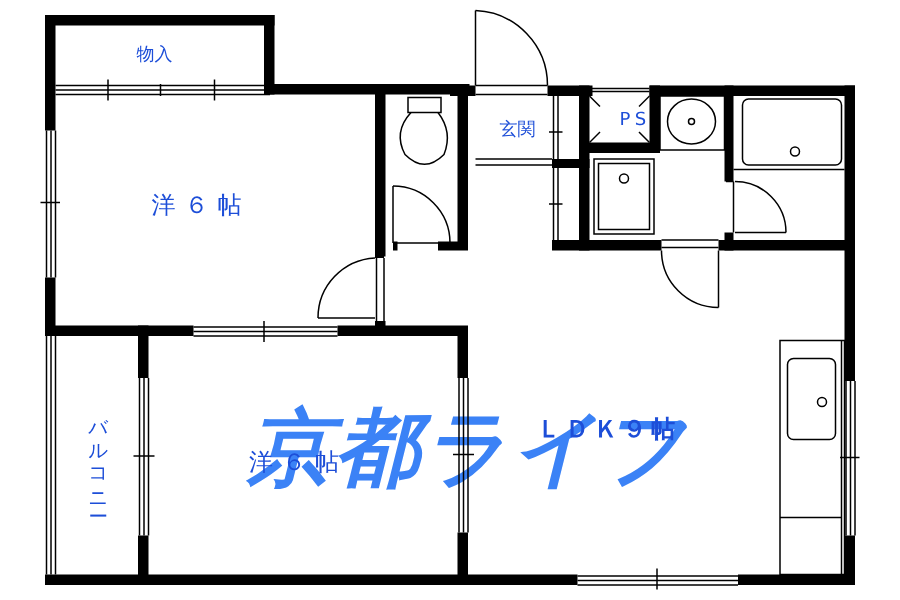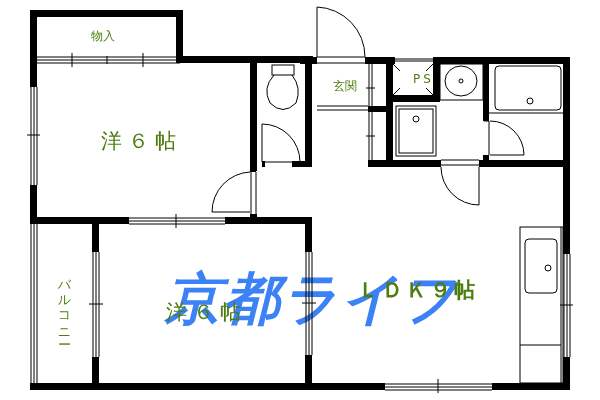--- a/index.html
+++ b/index.html
@@ -1,19 +1,19 @@
 <!DOCTYPE html>
 <html><head>
 <meta charset="utf-8">
 <style>
   html, body { margin: 0; padding: 0; background: #ffffff; }
   body { width: 600px; height: 400px; overflow: hidden; position: relative; font-family: "DejaVu Sans", sans-serif; }
   #plan { position: absolute; left: 0; top: 0; width: 600px; height: 400px; }
-  .lbl { position: absolute; color: #4d7c0f; white-space: nowrap; font-family: "DejaVu Sans", sans-serif; }
-  .room-lg { font-size: 21px; letter-spacing: 6px; }
+  .lbl { position: absolute; color: #1d4ed8; white-space: nowrap; font-family: "DejaVu Sans", sans-serif; }
+  .room-lg { font-size: 16px; letter-spacing: 6px; }
   .room-sm { font-size: 12px; }
   .vert { writing-mode: vertical-rl; font-size: 13px; letter-spacing: 2px; }
   .watermark { position: absolute; left: 165px; top: 262px; font-size: 56px; font-weight: bold; color: #3b82f6; letter-spacing: 2px; font-style: italic; font-family: "DejaVu Sans", sans-serif; z-index: 0; }
   .fg { z-index: 2; }
 </style>
 </head>
 <body>
 
 <div class="watermark">京都ライフ</div>
 

